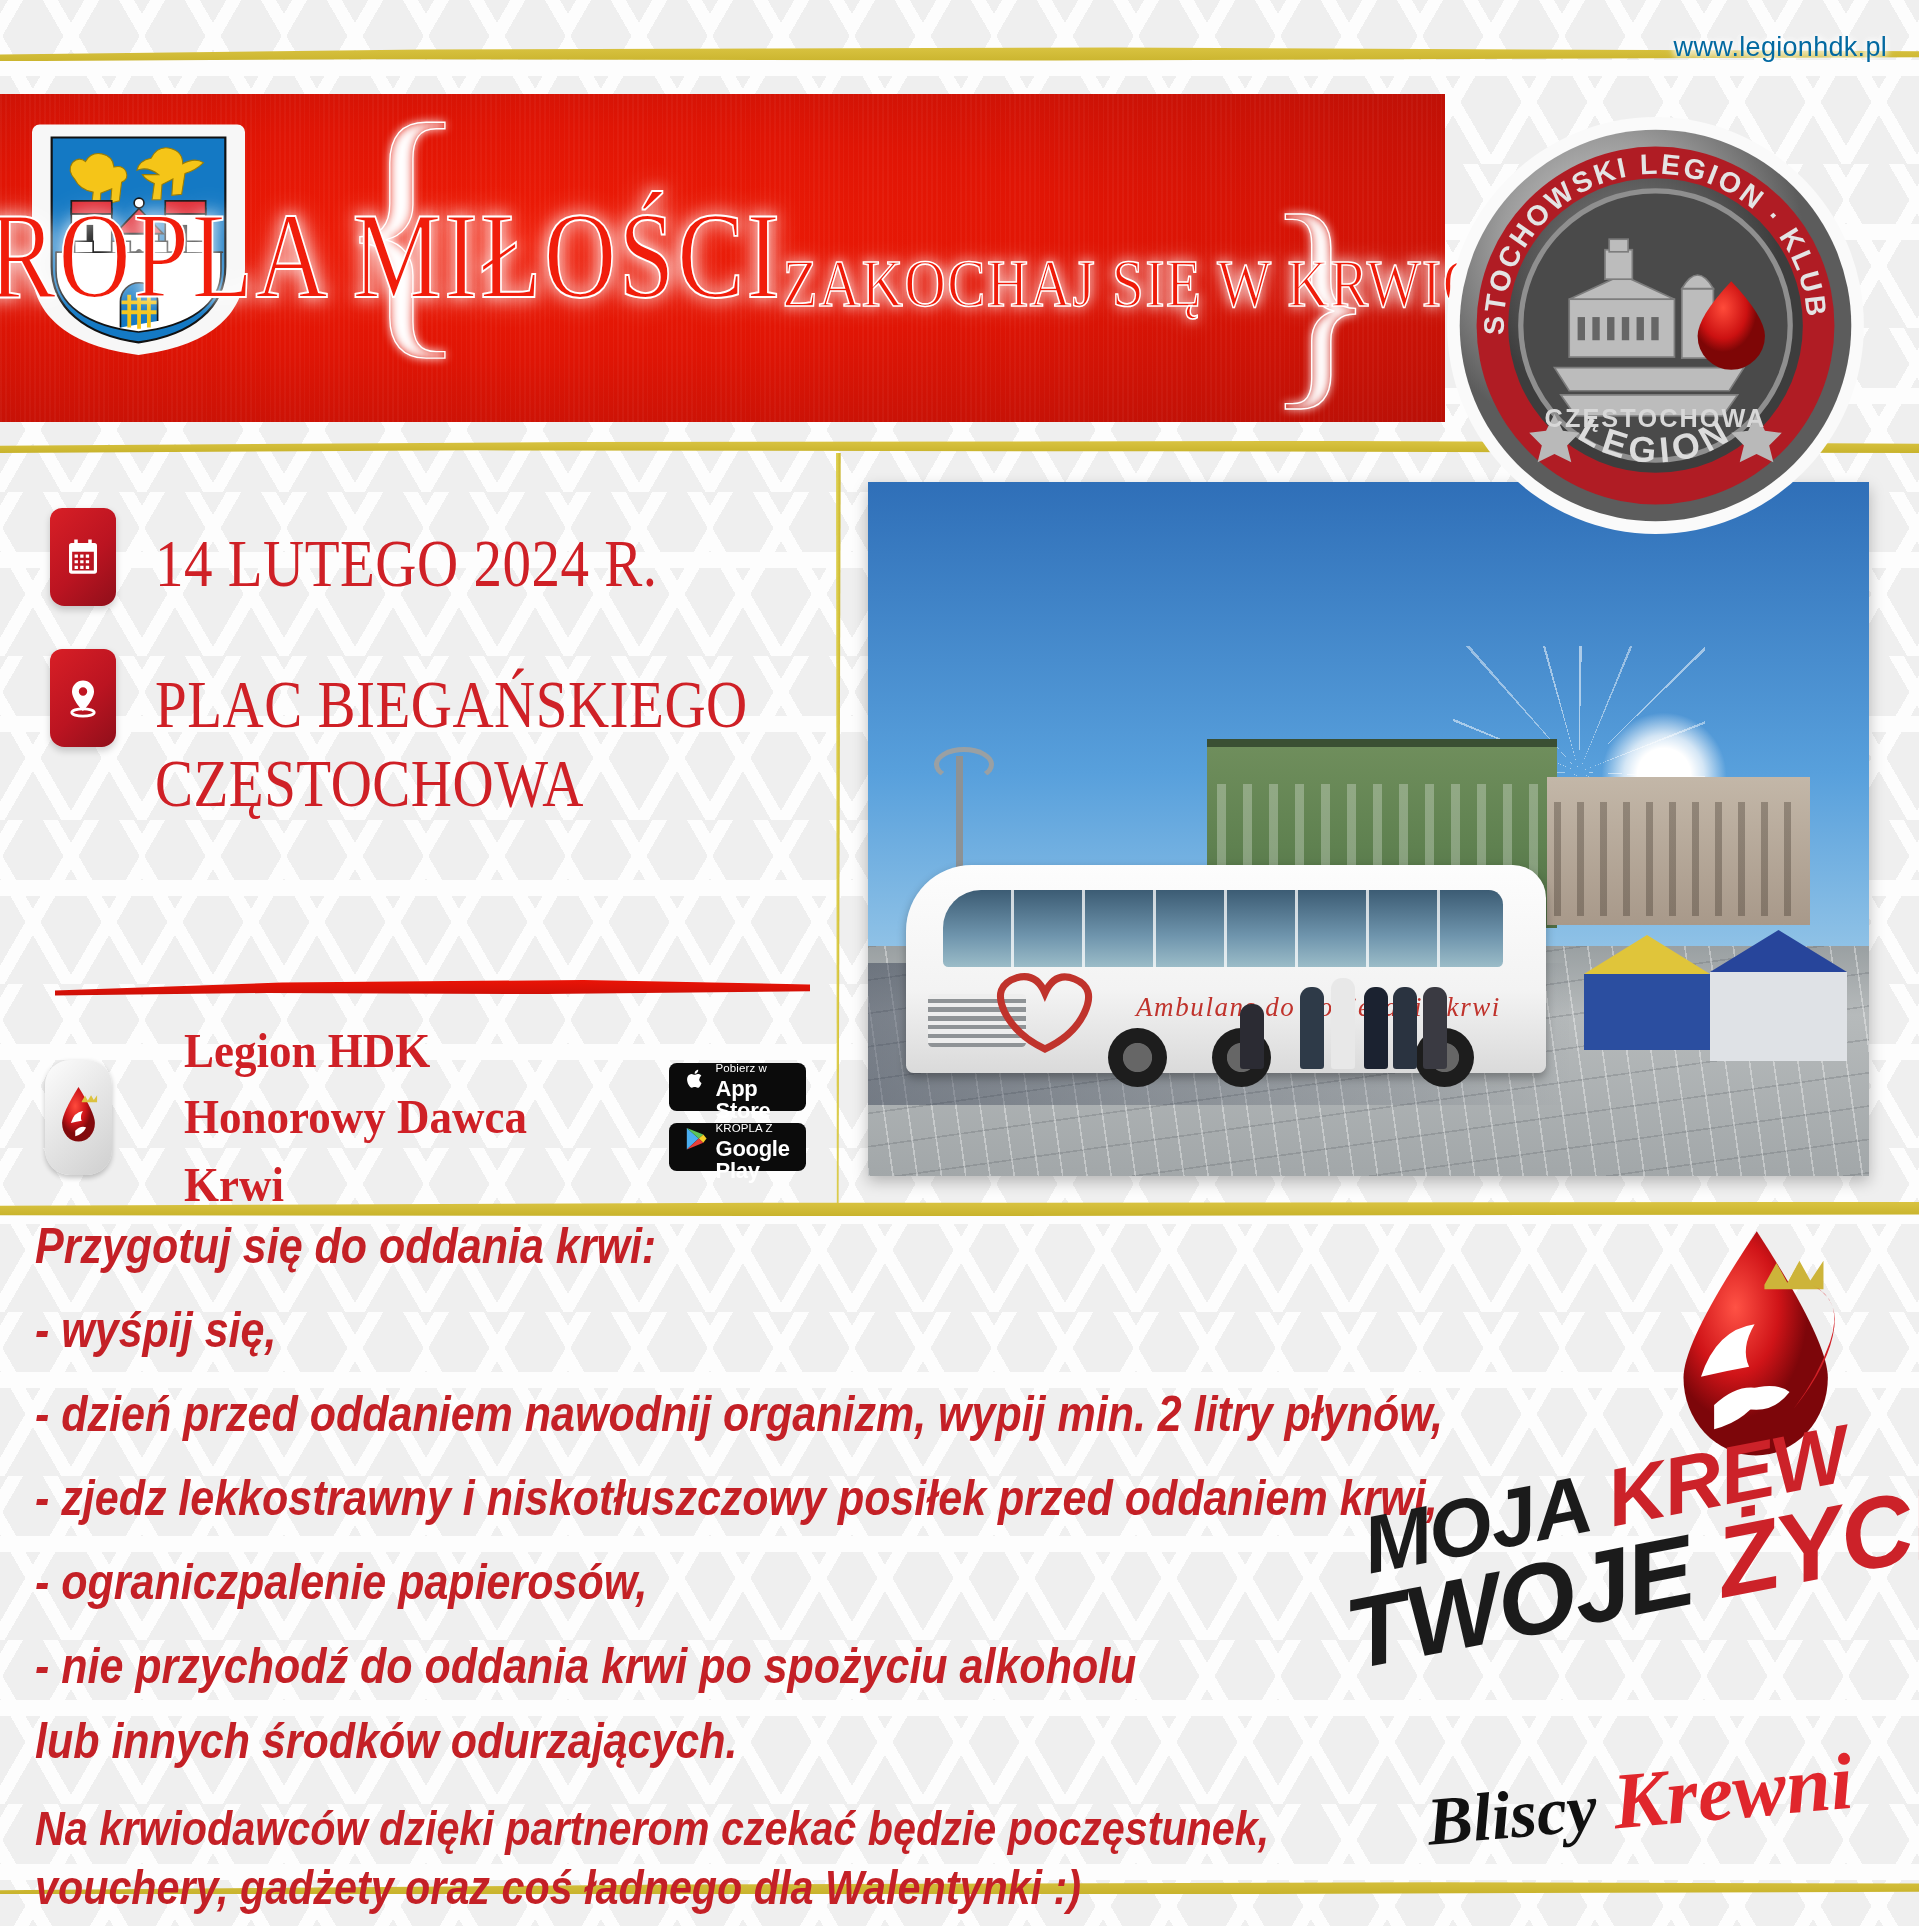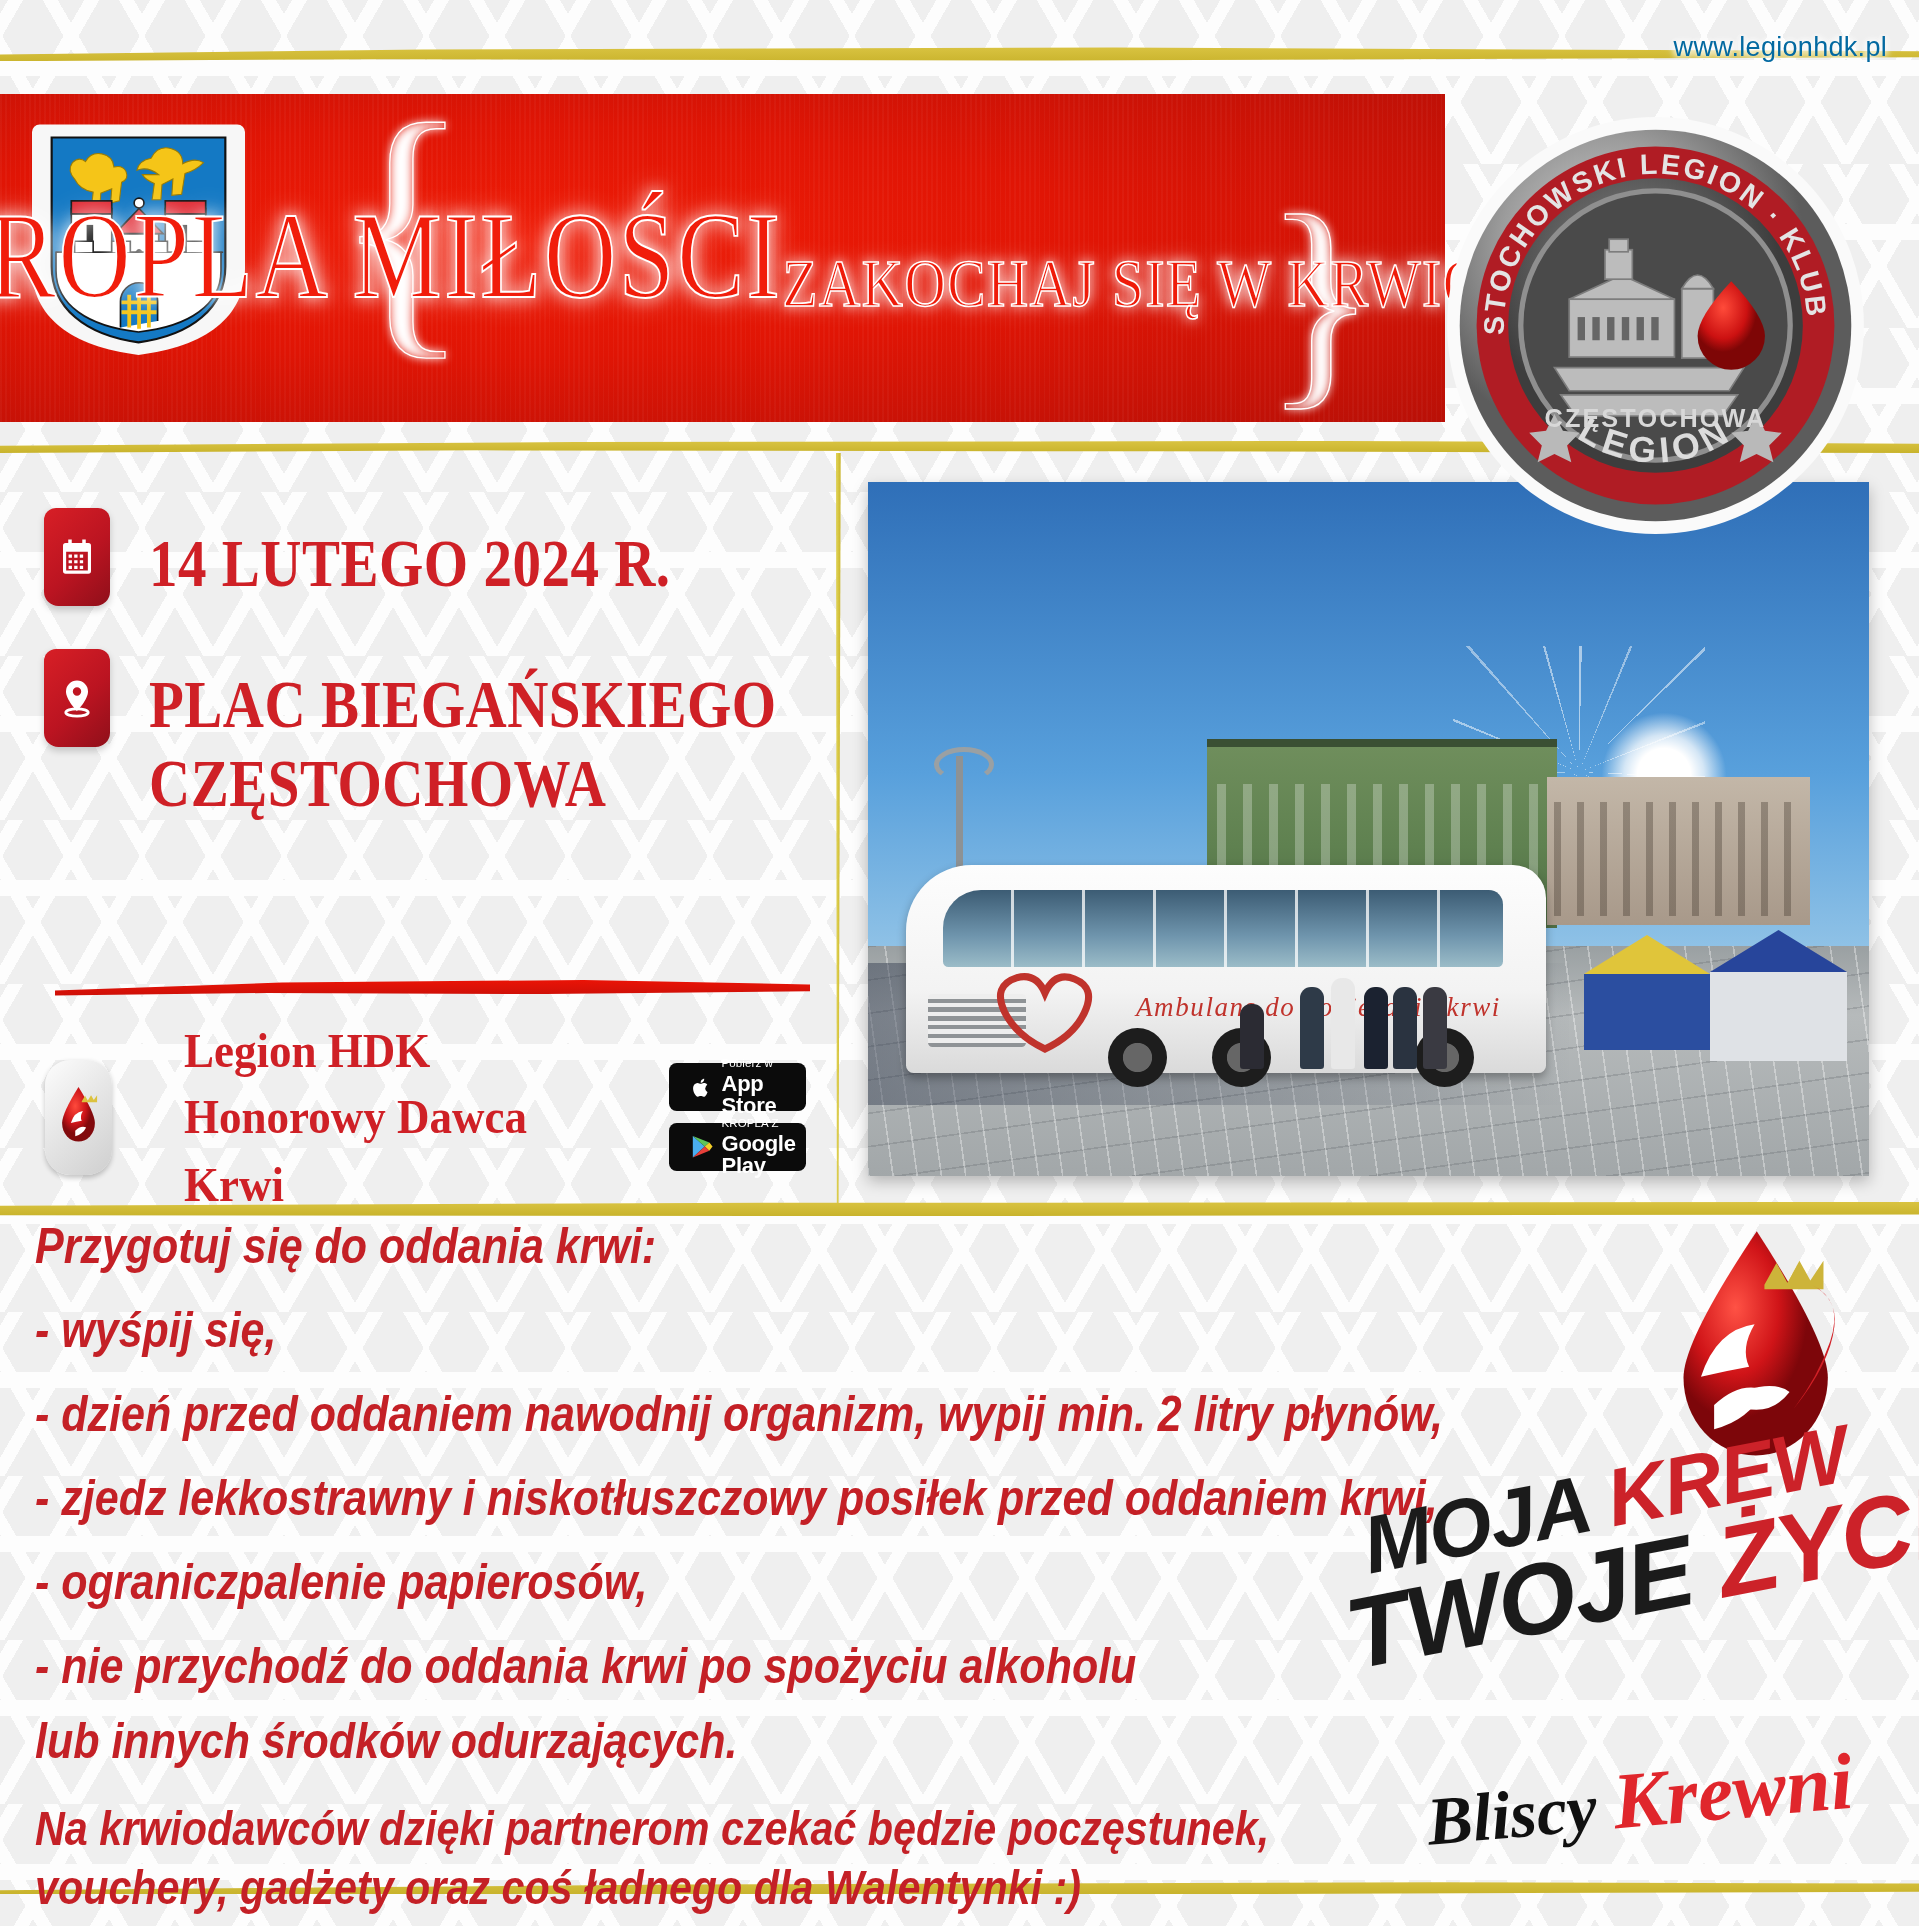--- a/index.html
+++ b/index.html
@@ -108,21 +108,21 @@
     background:linear-gradient(180deg,#d9c341,#c8b32c);
     clip-path:polygon(0 74%,35% 40%,75% 26%,100% 34%,100% 84%,60% 100%,25% 98%,0 100%);
   }
   .gold-vert{
     position:absolute;left:833px;top:453px;width:7.7px;height:751px;
     background:linear-gradient(90deg,#cdb72f,#ded04f,#c7b128);
     clip-path:polygon(40% 0,100% 0,72% 100%,50% 100%);
   }
 
   
-  .info-list{position:absolute;left:44px;top:508px;width:755px;font-weight:bold;}
+  .info-list{position:absolute;left:50px;top:508px;width:755px;}
   .info-row{display:flex;align-items:flex-start;margin-bottom:43px;}
   .info-icon{
     width:66px;height:98px;flex:0 0 66px;margin-right:39px;
     background:linear-gradient(135deg,#d81f26 0%,#bb1421 55%,#8f0f1a 100%);
     border-radius:12px 12px 14.2px 14.2px;
     display:flex;align-items:center;justify-content:center;
     box-shadow:0 3.3px 7.7px rgba(0,0,0,.18);
   }
   .info-icon svg{width:42px;height:42px;fill:#fff;}
   .info-text{
@@ -149,21 +149,21 @@
     display:flex;align-items:center;justify-content:center;
   }
   .app-names{
     margin-left:24px;font-family:"Liberation Serif", serif;
     color:#cf2026;font-size:45px;font-weight:700;line-height:1.34;
     transform:scaleY(1.1);transform-origin:left center;
   }
   .badges{margin-left:auto;display:flex;flex-direction:column;gap:12px;}
   .badge{
     width:137px;height:48px;background:#0b0b0b;border-radius:7.7px;
-    display:flex;align-items:center;padding:0 19px;box-sizing:border-box;gap:6.6px;
+    display:flex;align-items:flex-start;padding:0 13px;box-sizing:border-box;gap:6.6px;
   }
   .badge .glyph{width:27px;height:31px;flex:0 0 27px;display:flex;align-items:center;justify-content:center;}
   .badge .txt{display:flex;flex-direction:column;line-height:1;color:#fff;}
   .badge .small{font-size:11.5px;letter-spacing:0.1px;margin-bottom:2.7px;}
   .badge .big{font-size:22px;font-weight:700;letter-spacing:-0.3px;}
 
   
   .photo-frame{
     position:absolute;left:868px;top:482px;width:1001px;height:694px;
     overflow:hidden;background:#7fb4e4;

